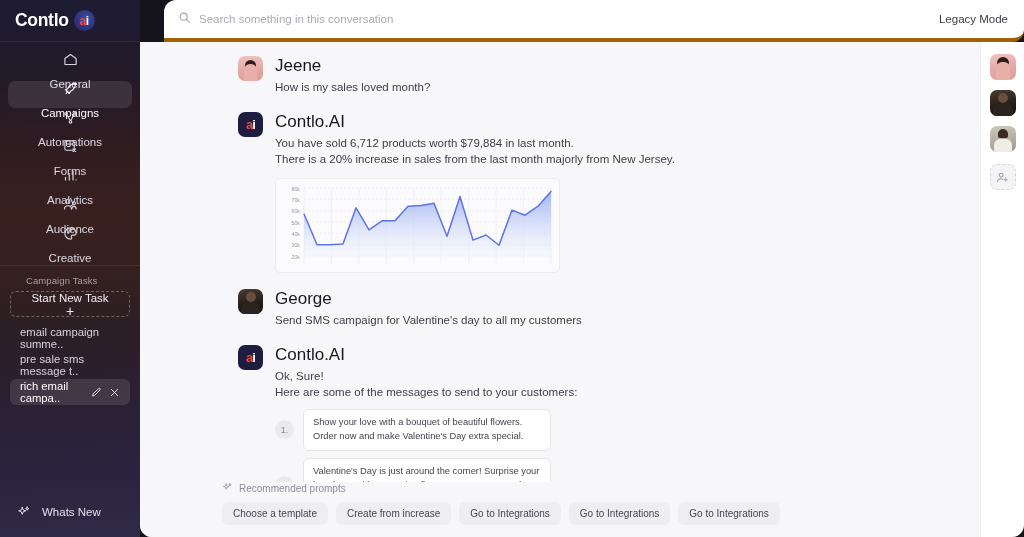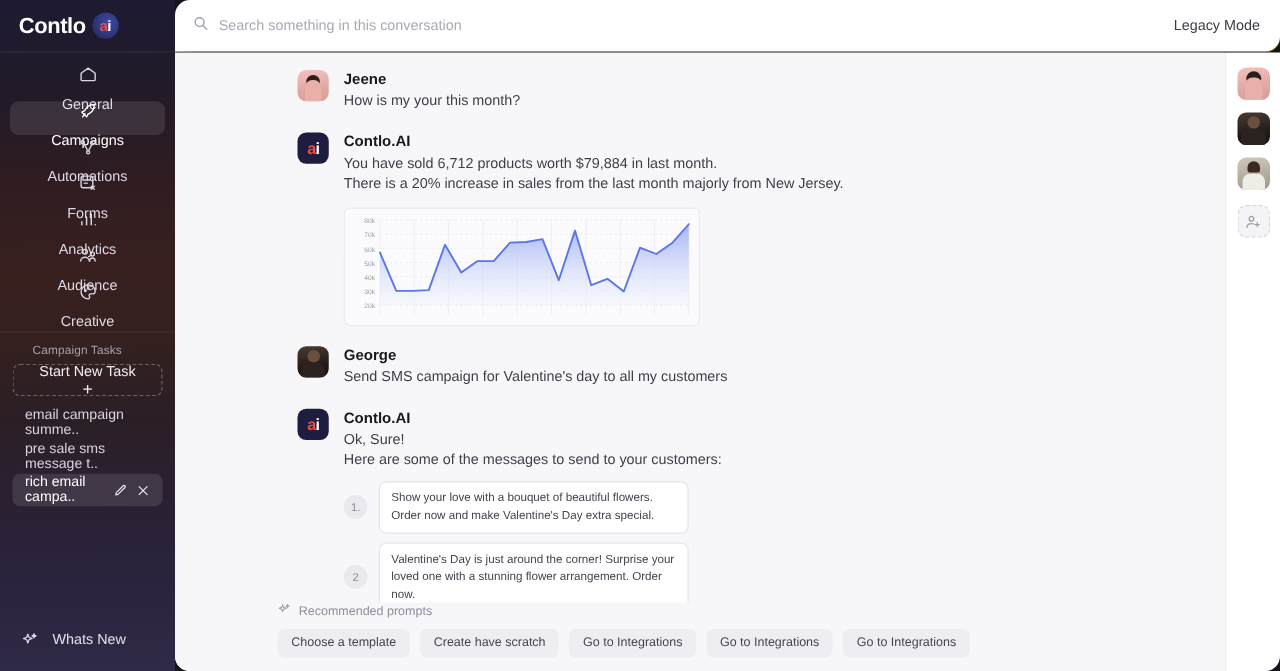--- a/index.html
+++ b/index.html
@@ -140,25 +140,26 @@
     display: flex;
     flex-direction: column;
     background: #15141c;
     overflow: hidden;
   }
   .topbar {
     position:relative;
     height: 42px;
     flex: 0 0 42px;
     background: #ffffff;
-    border-bottom: 1px solid #a16207;
+    border-bottom: 4px solid #a16207;
     border-top-left-radius: 12px;
     border-bottom-right-radius: 12px;
     display:flex; align-items:center; justify-content: space-between;
     padding: 0 16px 0 14px;
+    margin-left: 24px;
   }
   .search-box { display:flex; align-items:center; gap:8px; flex:1 1 auto;}
   .search-input {
     border:none; outline:none; background:transparent;
     font-family:"Liberation Sans", sans-serif;
     font-size: 11.5px; color:#3a3a44; width: 420px;
   }
   .search-input::placeholder { color:#a9a9b4; }
   .legacy-mode { font-size: 11.5px; color: #3c3c46; cursor:pointer; white-space:nowrap;}
 
@@ -208,21 +209,21 @@
     background: #1f1d3f;
     display:flex; align-items:center; justify-content:center;
   }
   .avatar.bot .mark {
     display:flex; align-items:baseline; line-height:1;
   }
   .avatar.bot .m-a { color:#ef4a42; font-size:13px; font-weight:bold; letter-spacing:-0.8px;}
   .avatar.bot .m-i { color:#ffffff; font-size:13px; font-weight:bold; letter-spacing:-0.8px;}
 
   .msg-body { flex:1 1 auto; min-width:0; }
-  .msg-name { font-size:12px; font-weight:bold; color:#17171f; margin-bottom: 3px;}
+  .msg-name { font-size:17px; font-weight:normal; color:#17171f; margin-bottom: 3px;}
   .msg-text { font-size:11.5px; color:#3e3e4a; line-height: 1.45; }
 
   .chart-card {
     margin-top: 10px;
     width: 285px; height: 95px;
     background: #fbfbfd;
     border: 1px solid #eceaf2;
     border-radius: 5px;
     padding: 5px 6px 4px 2px;
     position: relative;
@@ -445,21 +446,21 @@
 
       <section class="chat-col">
 
         <div class="chat-scroll">
           <div class="chat-inner">
 
             <div class="msg">
               <div class="avatar jeene"></div>
               <div class="msg-body">
                 <div class="msg-name">Jeene</div>
-                <div class="msg-text">How is my your this month?</div>
+                <div class="msg-text">How is my sales loved month?</div>
               </div>
             </div>
 
             <div class="msg">
               <div class="avatar bot">
                 <span class="mark">
                     <span class="m-a">a</span>
                     <span class="m-i">i</span>
                   </span>
               </div>
@@ -550,21 +551,21 @@
               <span>
                 <svg width="11" height="11" viewBox="0 0 24 24" fill="none" stroke="#9a9aa8" stroke-width="1.8" stroke-linecap="round" stroke-linejoin="round">
                     <path d="M9 4l1.6 4.4L15 10l-4.4 1.6L9 16l-1.6-4.4L3 10l4.4-1.6z"></path>
                     <path d="M17.5 3.5l.8 2 2 .8-2 .8-.8 2-.8-2-2-.8 2-.8z"></path>
                   </svg>
               </span>
               <span>Recommended prompts</span>
             </div>
             <div class="prompts-chips">
               <button class="chip">Choose a template</button>
-              <button class="chip">Create have scratch</button>
+              <button class="chip">Create from increase</button>
               <button class="chip">Go to Integrations</button>
               <button class="chip">Go to Integrations</button>
               <button class="chip">Go to Integrations</button>
             </div>
           </div>
         </div>
       </section>
 
       <aside class="rail">
         <div class="rail-av a1"></div>

